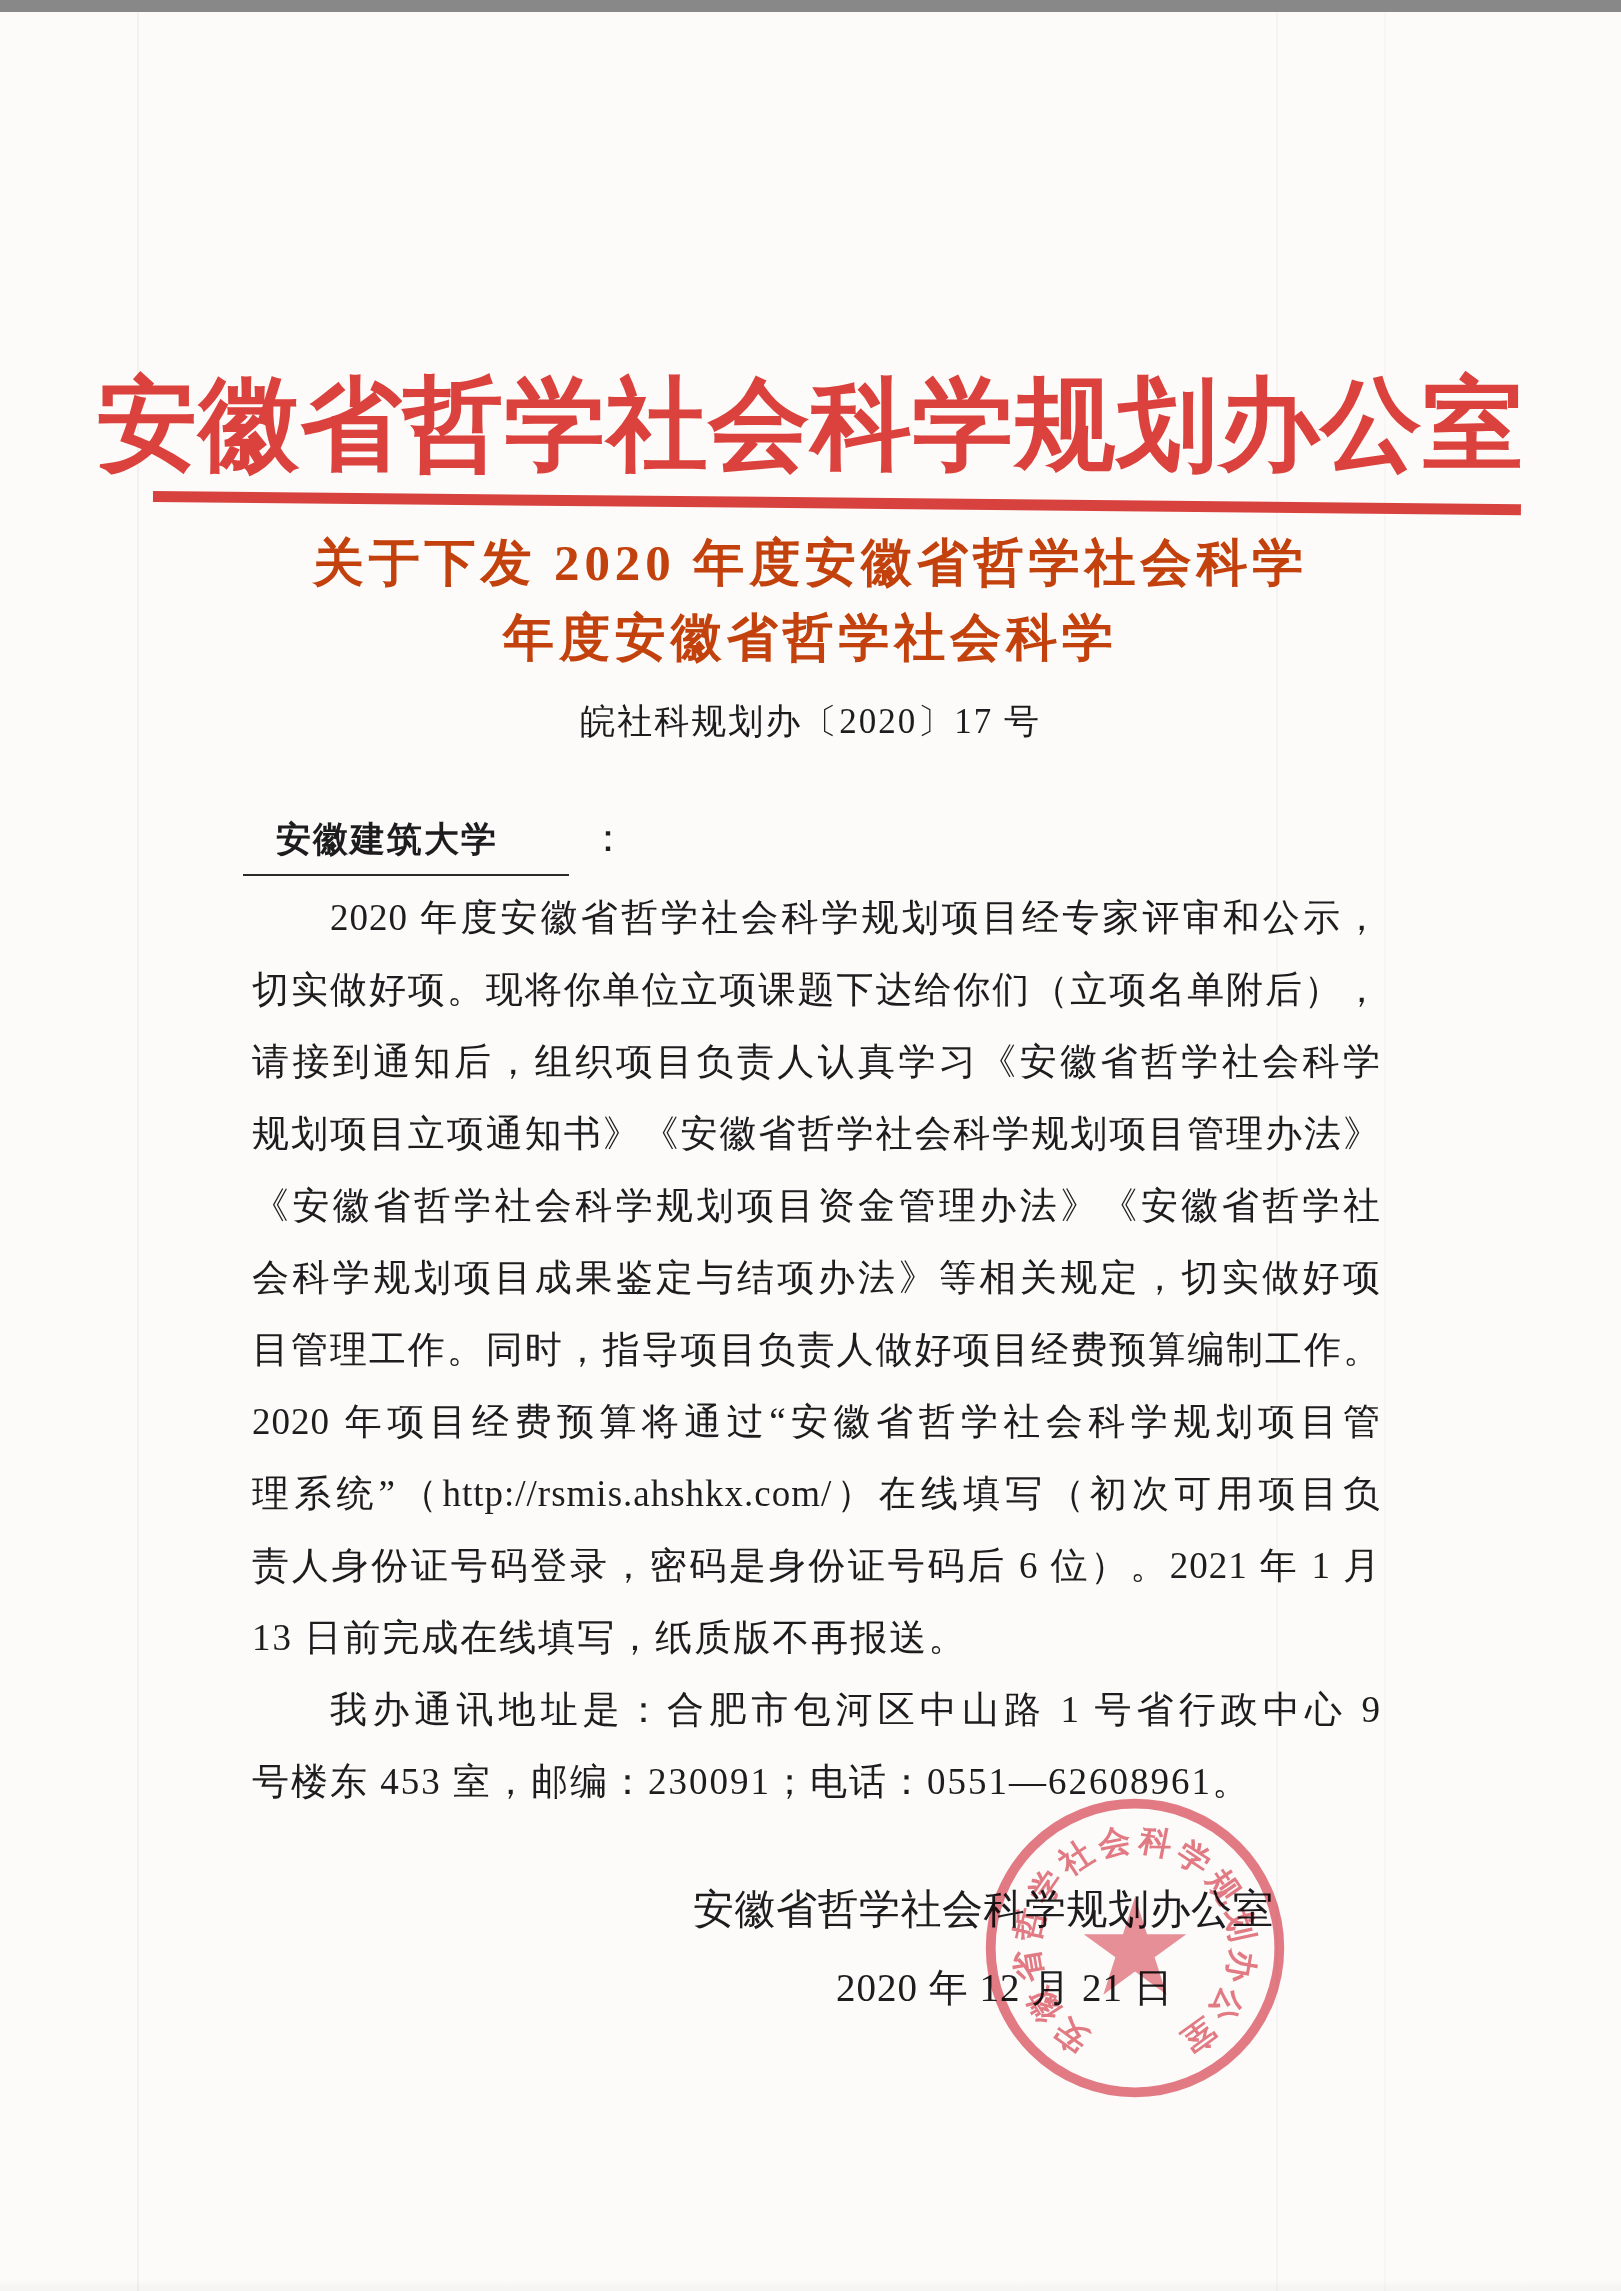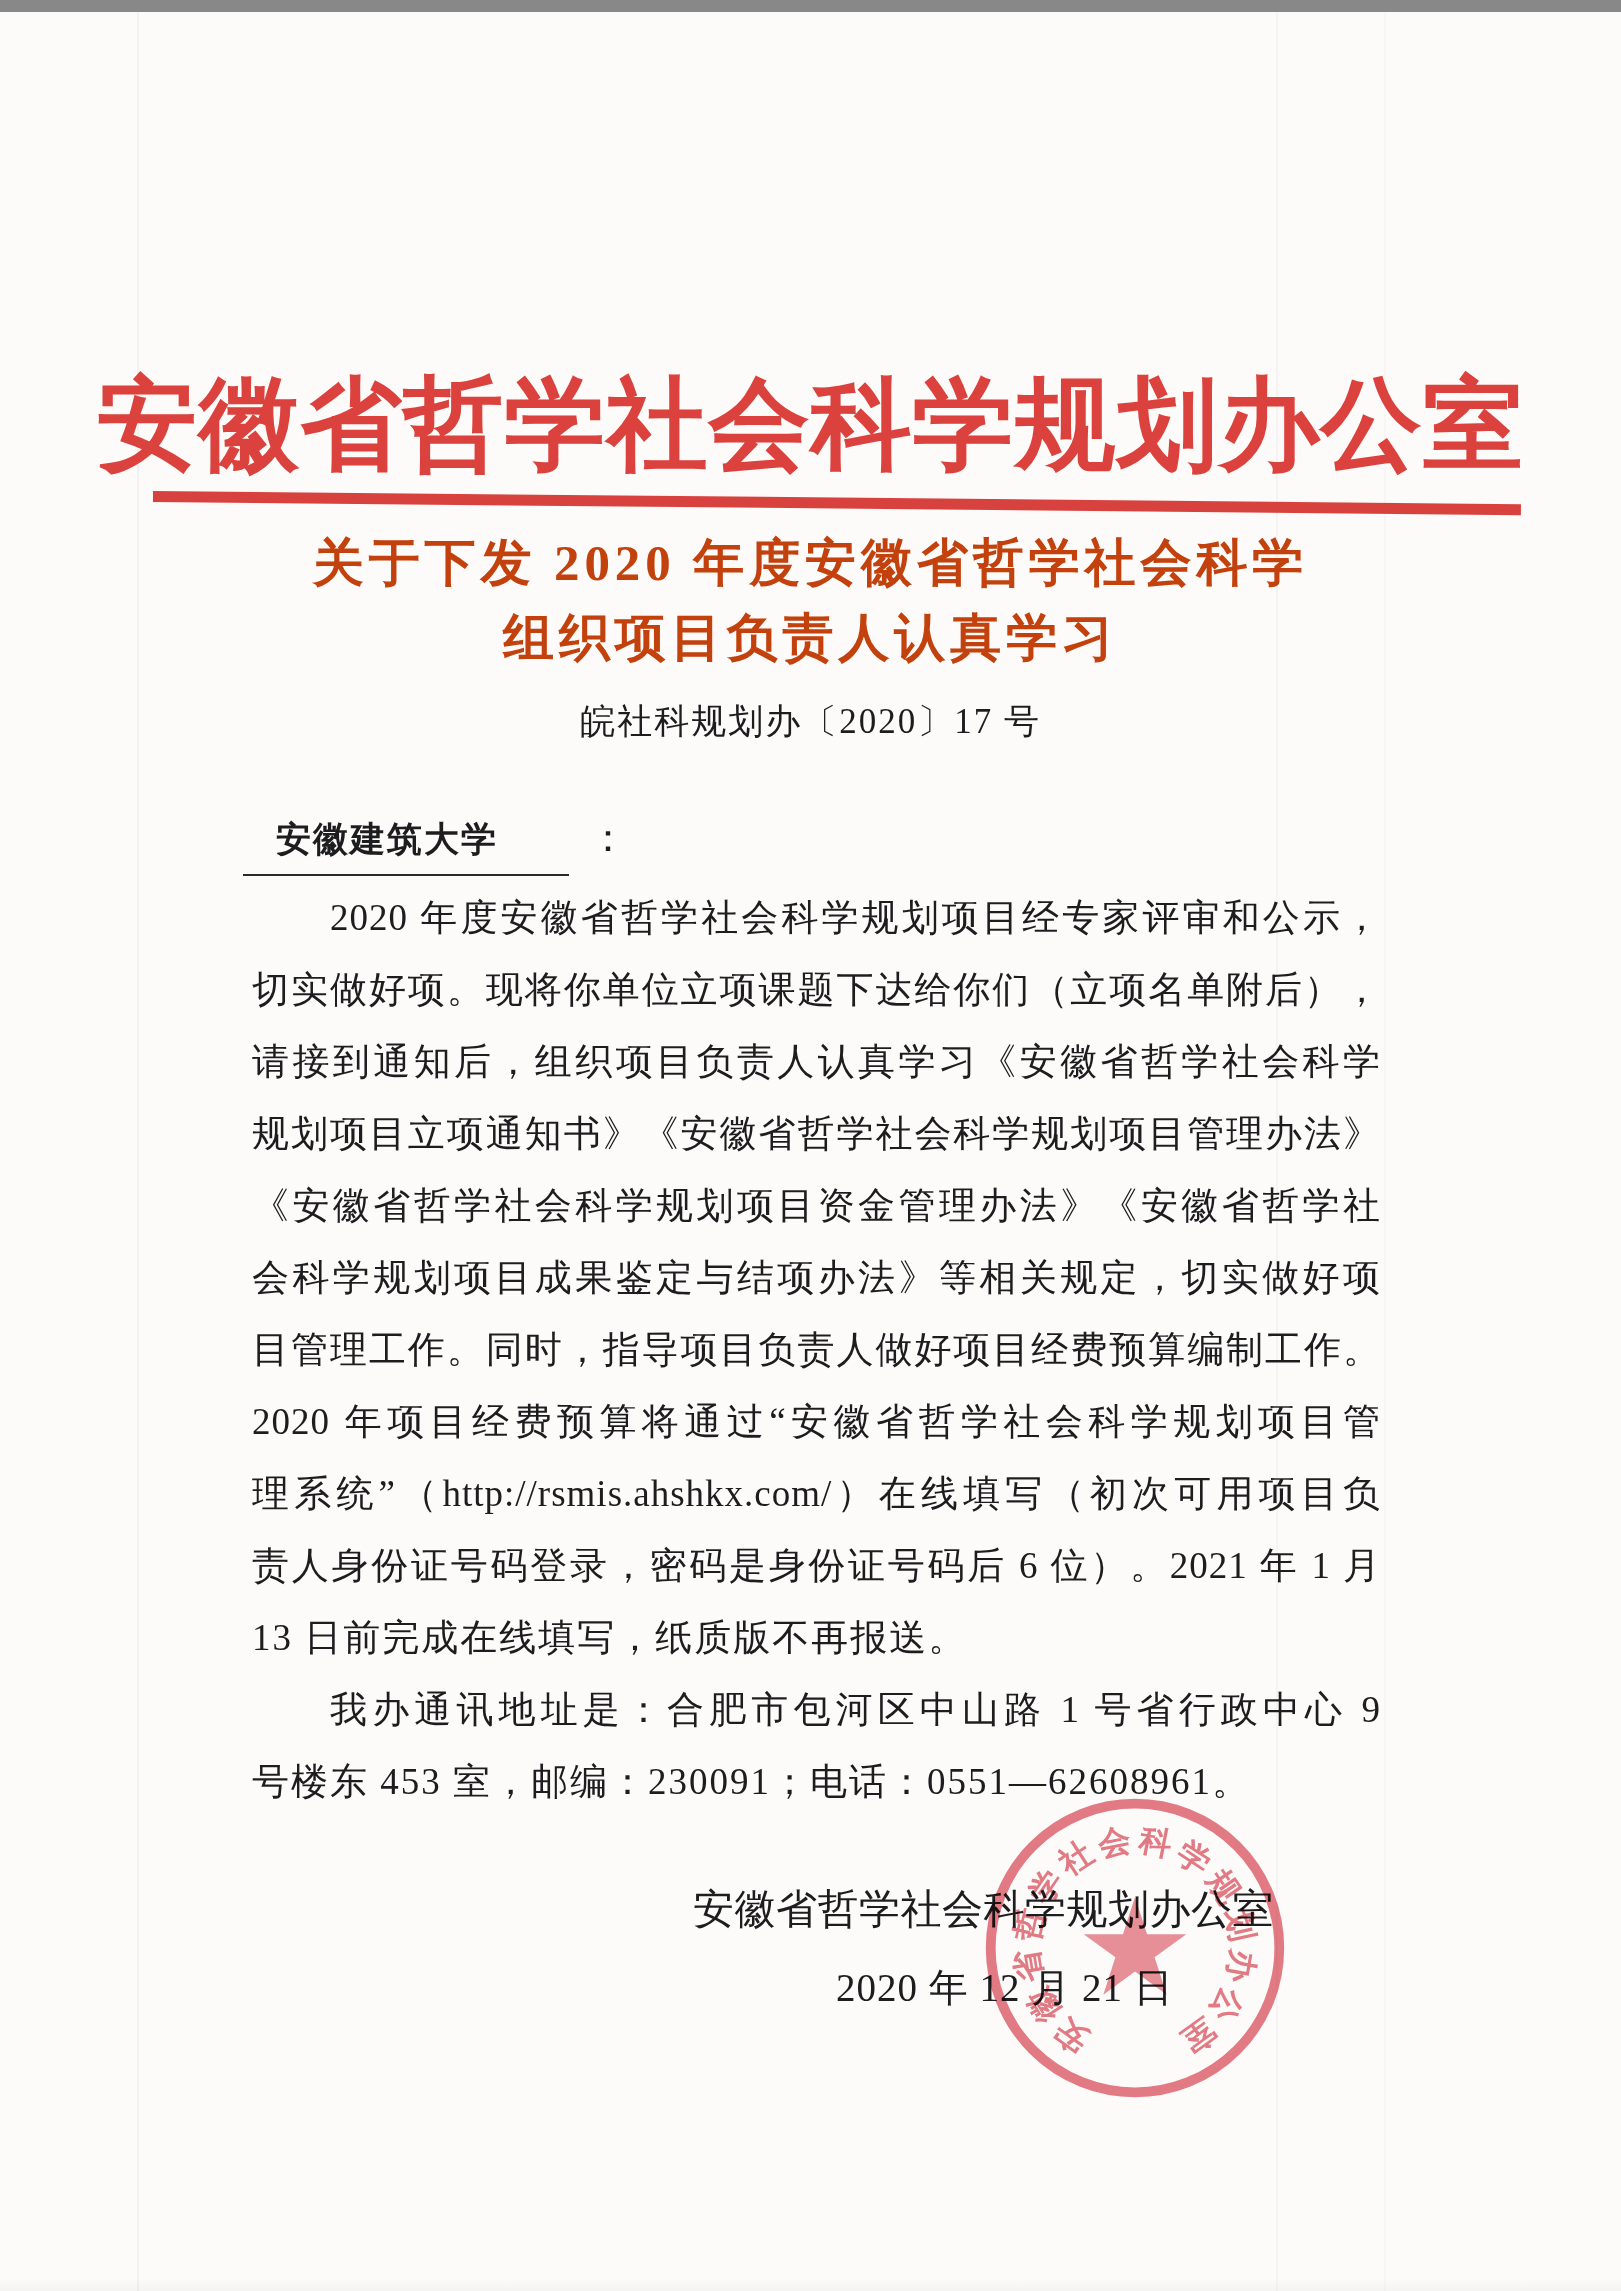--- a/index.html
+++ b/index.html
@@ -100,21 +100,21 @@
   <div class="streak s2"></div>
   <div class="streak s3"></div>
   <div class="bottom-shade"></div>
 
   <div class="agency-name" style="color: rgb(220, 66, 61);">安徽省哲学社会科学规划办公室</div>
 
   <div class="red-line" style="background: rgb(216, 66, 62);"></div>
 
   <div class="doc-title">
     <div>关于下发 2020 年度安徽省哲学社会科学</div>
-    <div>组织项目负责人认真学习</div>
+    <div>年度安徽省哲学社会科学</div>
   </div>
 
   <div class="doc-number">皖社科规划办〔2020〕17 号</div>
 
   <div class="salutation">
     <span class="addressee">安徽建筑大学</span><span class="colon">：</span>
   </div>
 
   <div class="body-text">
       <div class="body-line indent">2020 年度安徽省哲学社会科学规划项目经专家评审和公示，</div>

